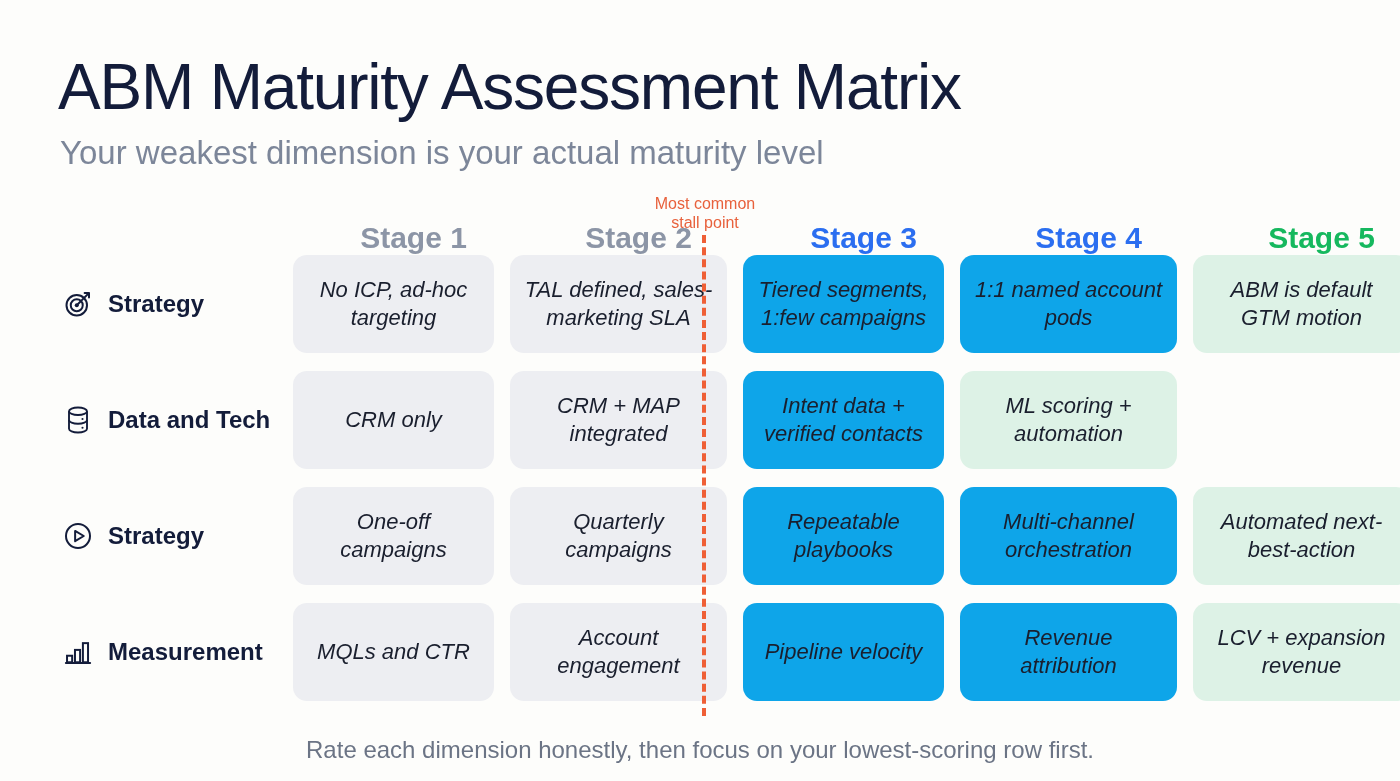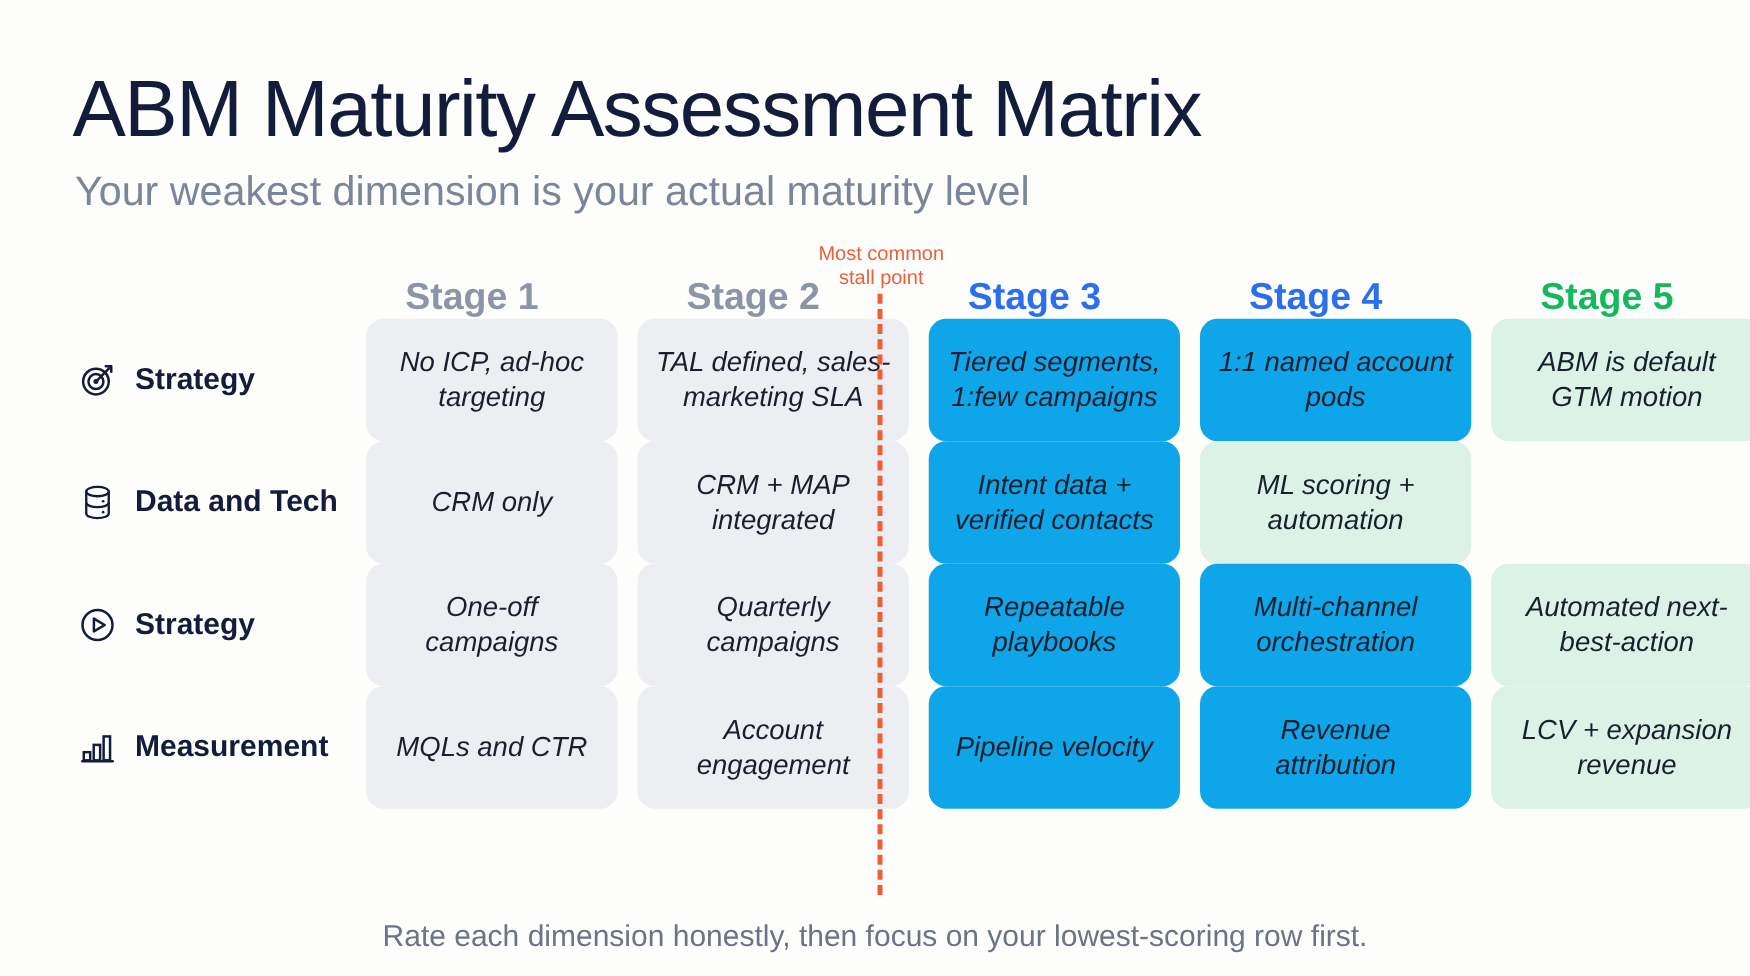--- a/index.html
+++ b/index.html
@@ -54,20 +54,21 @@
 
   
   .hdr-row {
     display: grid;
     grid-template-columns: 217px 201px 217px 201px 217px 217px;
     column-gap: 16px;
     padding-left: 44px;
     box-sizing: border-box;
     align-items: end;
     height: 50px;
+    margin-left: 36px;
   }
   .stage-hdr {
     text-align: center;
     font-size: 30px;
     font-weight: 700;
     line-height: 1;
     padding-bottom: 2px;
   }
   .stage-hdr.muted { color: #8c95a6; }
   .stage-hdr.blue  { color: #2b6ef0; }
@@ -115,20 +116,21 @@
   .cell.grey  { background: #edeef2; }
   .cell.blue  { background: #0ea5e9; }
   .cell.green { background: #ddf2e6; }
 
   .grid-row {
     display: grid;
     grid-template-columns: 217px 201px 217px 201px 217px 217px;
     column-gap: 16px;
     padding-left: 60px;
     box-sizing: border-box;
+    margin-bottom: 18px;
   }
 
   
   .stall-note {
     position: absolute;
     left: 640px;
     top: -11px;
     width: 130px;
     text-align: center;
     font-size: 16px;

